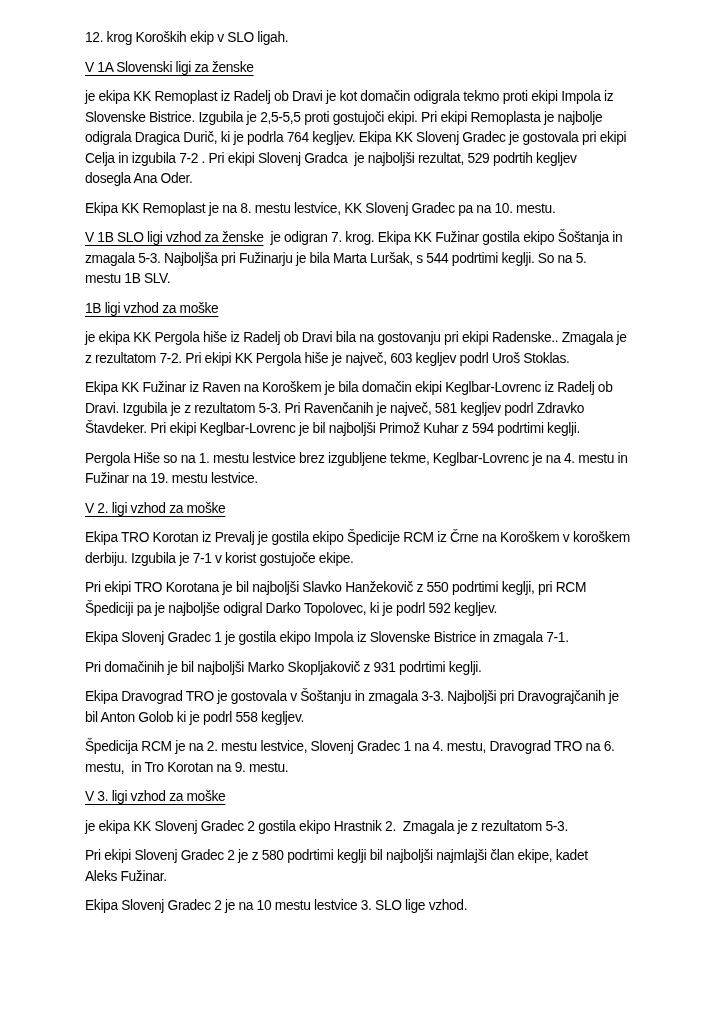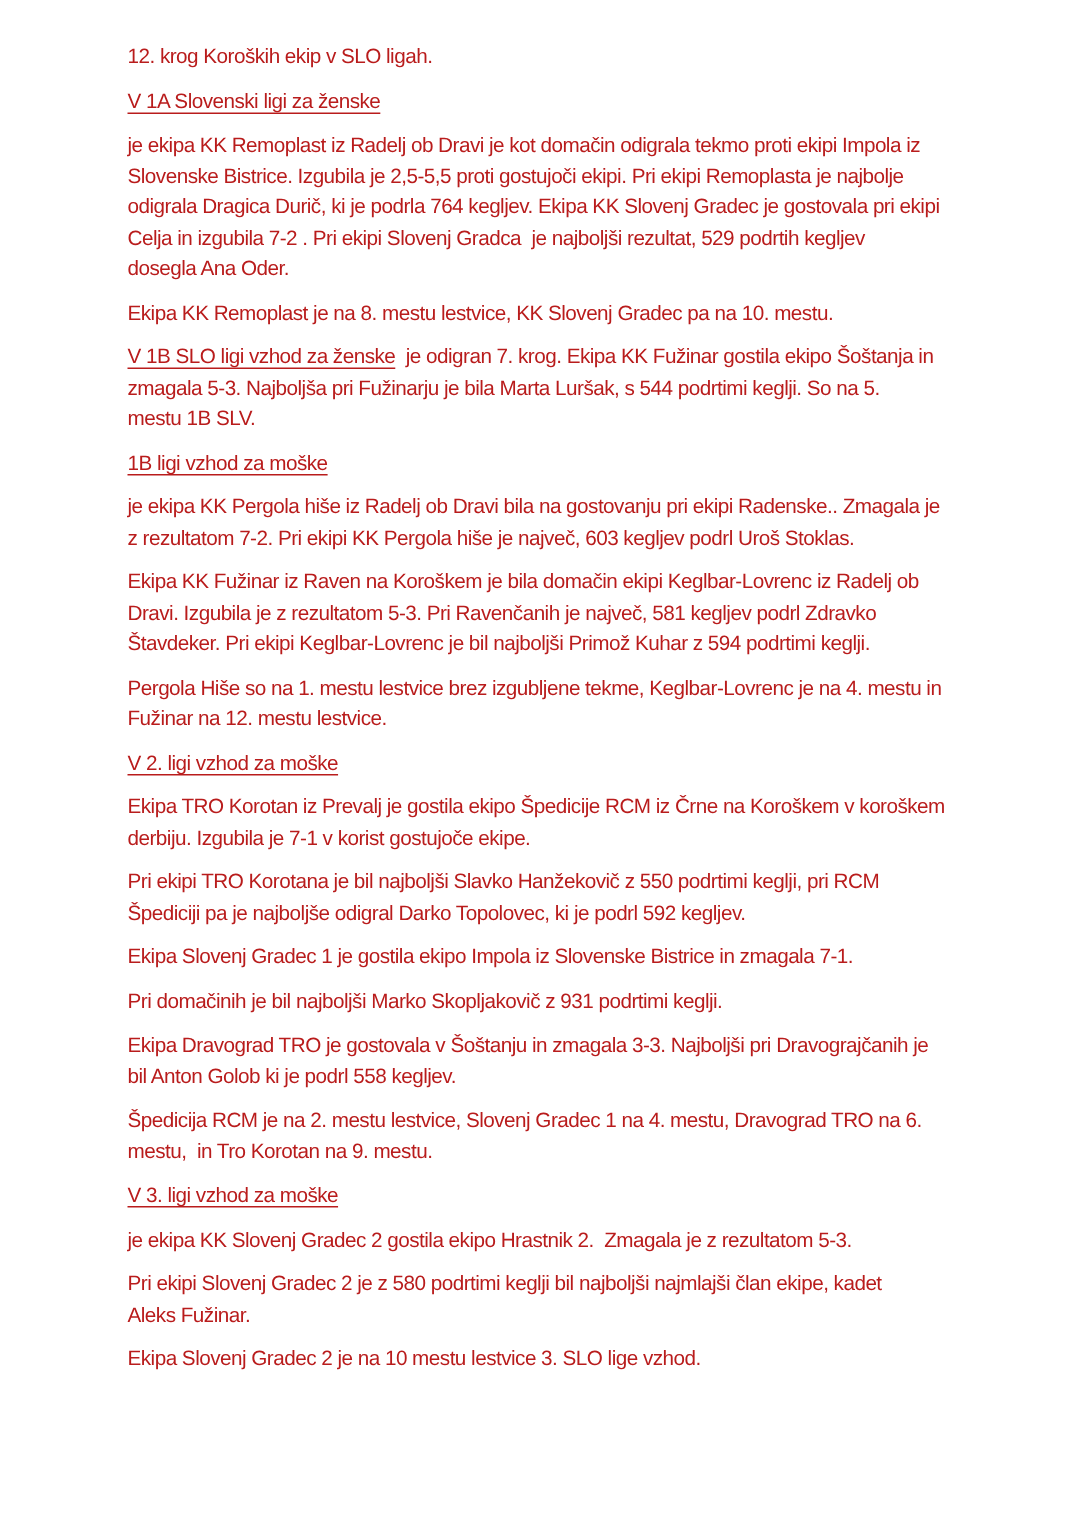--- a/index.html
+++ b/index.html
@@ -10,21 +10,21 @@
   .page {
     position: relative;
     width: 724px;
     height: 1024px;
     box-sizing: border-box;
     background: #ffffff;
     padding: 28px 70px 0 85px;
     font-family: "Liberation Sans", sans-serif;
     font-size: 13.8px;
     letter-spacing: -0.35px;
-    color: #b91c1c;
+    color: #000000;
     overflow: hidden;
   }
   .para {
     margin: 0 0 9px 0;
   }
   .line {
     display: block;
     white-space: pre;
     line-height: 20.5px;
   }
@@ -74,21 +74,21 @@
   </p>
 
   <p class="para">
     <span class="line">Ekipa KK Fužinar iz Raven na Koroškem je bila domačin ekipi Keglbar-Lovrenc iz Radelj ob</span>
     <span class="line">Dravi. Izgubila je z rezultatom 5-3. Pri Ravenčanih je največ, 581 kegljev podrl Zdravko</span>
     <span class="line">Štavdeker. Pri ekipi Keglbar-Lovrenc je bil najboljši Primož Kuhar z 594 podrtimi keglji.</span>
   </p>
 
   <p class="para">
     <span class="line">Pergola Hiše so na 1. mestu lestvice brez izgubljene tekme, Keglbar-Lovrenc je na 4. mestu in</span>
-    <span class="line">Fužinar na 12. mestu lestvice.</span>
+    <span class="line">Fužinar na 19. mestu lestvice.</span>
   </p>
 
   <p class="para">
     <span class="line"><span class="u">V 2. ligi vzhod za moške</span></span>
   </p>
 
   <p class="para">
     <span class="line">Ekipa TRO Korotan iz Prevalj je gostila ekipo Špedicije RCM iz Črne na Koroškem v koroškem</span>
     <span class="line">derbiju. Izgubila je 7-1 v korist gostujoče ekipe.</span>
   </p>

